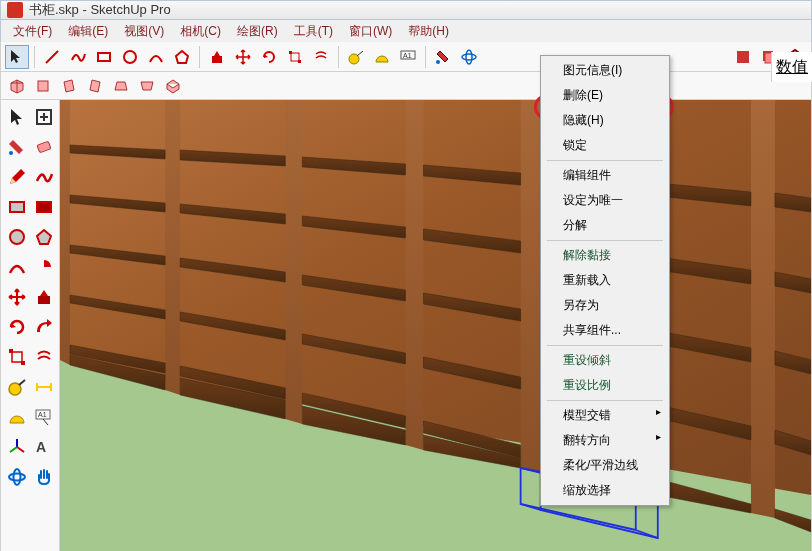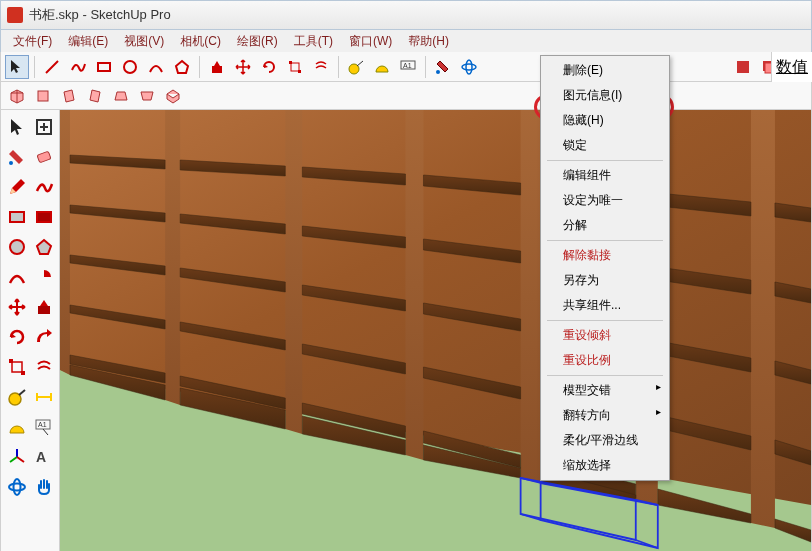--- a/index.html
+++ b/index.html
@@ -1,18 +1,18 @@
 <!DOCTYPE html>
 <html><head>
 <meta charset="utf-8">
 <style>
   * { box-sizing: border-box; margin: 0; padding: 0; }
   body { font-family: "Microsoft YaHei", "SimSun", Arial, sans-serif; font-size: 12px; background: #fff; width: 812px; height: 551px; overflow: hidden; position: relative; }
   
-  .titlebar { height: 30px; background: linear-gradient(#f8f8f8, #e8e8e8); border: 1px solid #b8c8d8; display: flex; align-items: center; padding: 0 6px; }
+  .titlebar { height: 20px; background: linear-gradient(#f8f8f8, #e8e8e8); border: 1px solid #b8c8d8; display: flex; align-items: center; padding: 0 6px; }
   .app-icon { width: 16px; height: 16px; background: #d03020; border-radius: 2px; margin-right: 6px; }
   .title-text { color: #333; font-size: 13px; }
   
   .menubar { height: 22px; background: #f0f0f0; border-left: 1px solid #b8c8d8; border-right: 1px solid #b8c8d8; display: flex; align-items: center; padding: 0 4px; color: #7f1d1d; }
   .menubar .mitem { padding: 2px 8px; cursor: default; }
   
   .toolbar { height: 30px; background: #f8f8f8; border: 1px solid #d0d0d0; border-top: none; display: flex; align-items: center; padding: 0 4px; gap: 2px; }
   .toolbar .sep { width: 1px; height: 22px; background: #ccc; margin: 0 3px; }
   .tbtn { width: 24px; height: 24px; display: flex; align-items: center; justify-content: center; border: 1px solid transparent; }
   .tbtn svg { width: 18px; height: 18px; }
@@ -21,21 +21,21 @@
   .workarea { position: relative; background: #f8f8f8; height: 468px; display: flex; }
   
   .side-toolbar { width: 60px; background: #f8f8f8; border: 1px solid #d0d0d0; border-top: none; display: grid; grid-template-columns: 1fr 1fr; grid-auto-rows: 28px; gap: 2px; padding: 3px; align-content: start; }
   .stbtn { display: flex; align-items: center; justify-content: center; }
   .stbtn svg { width: 20px; height: 20px; }
   
   .viewport { flex: 1; position: relative; background: #a5c88e; border-right: 1px solid #d0d0d0; overflow: hidden; }
   
   .context-menu { position: absolute; top: 55px; left: 540px; width: 130px; background: #f0f0f0; border: 1px solid #a0a0a0; box-shadow: 2px 2px 4px rgba(0,0,0,0.25); padding: 2px; z-index: 100; }
   .context-menu .ci { padding: 4px 10px 4px 20px; font-size: 12px; position: relative; cursor: default; }
-  .context-menu .ci.disabled { color: #b91c1c; }
+  .context-menu .ci.disabled { color: #14532d; }
   .context-menu .ci.arrow::after { content: "▸"; position: absolute; right: 6px; top: 3px; font-size: 10px; }
   .context-menu .divider { height: 1px; background: #c8c8c8; margin: 2px 4px; }
   .highlight-box { position: absolute; border: 3px solid #d8232a; border-radius: 14px; pointer-events: none; }
   
   .right-clip { position: absolute; right: 0; top: 52px; background: #fff; padding: 6px 4px; font-size: 16px; border-left: 1px solid #d0d0d0; height: 30px; display:flex; align-items:center;text-decoration:underline; }
 </style>
 </head>
 <body>
 
 <div class="titlebar">
@@ -453,30 +453,31 @@
         <line x1="575" y1="390" x2="597" y2="395"></line>
         <line x1="575" y1="430" x2="597" y2="438"></line>
         <line x1="460" y1="404" x2="480" y2="410"></line>
       </g>
     </svg>
   </div>
 
 </div>
 
 <div class="context-menu">
+  <div class="ci">图元信息(I)</div>
   <div class="ci">删除(E)</div>
-  <div class="ci">图元信息(I)</div>
   <div class="ci">隐藏(H)</div>
   <div class="ci">锁定</div>
   <div class="divider"></div>
   <div class="ci">编辑组件</div>
   <div class="ci">设定为唯一</div>
   <div class="ci">分解</div>
   <div class="divider"></div>
   <div class="ci disabled">解除黏接</div>
+  <div class="ci">重新载入</div>
   <div class="ci">另存为</div>
   <div class="ci">共享组件...</div>
   <div class="divider"></div>
   <div class="ci disabled">重设倾斜</div>
   <div class="ci disabled">重设比例</div>
   <div class="divider"></div>
   <div class="ci arrow">模型交错</div>
   <div class="ci arrow">翻转方向</div>
   <div class="ci">柔化/平滑边线</div>
   <div class="ci">缩放选择</div>

